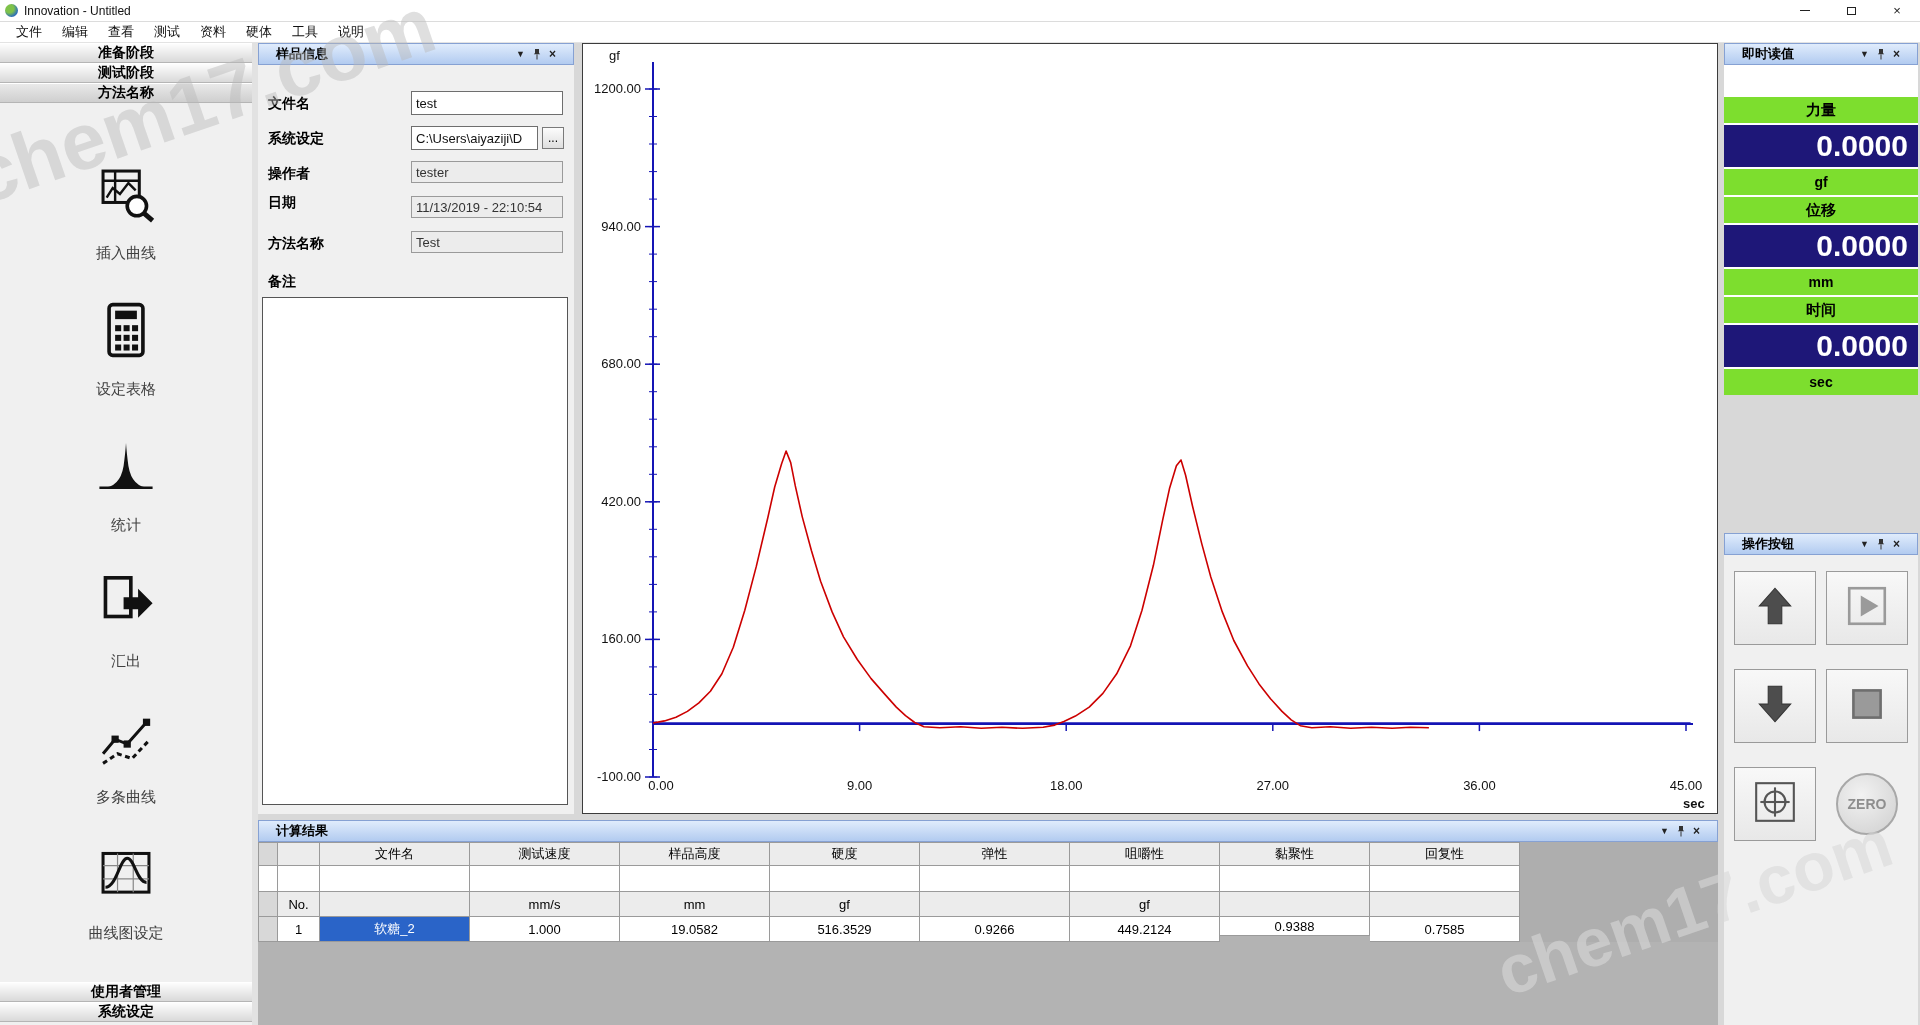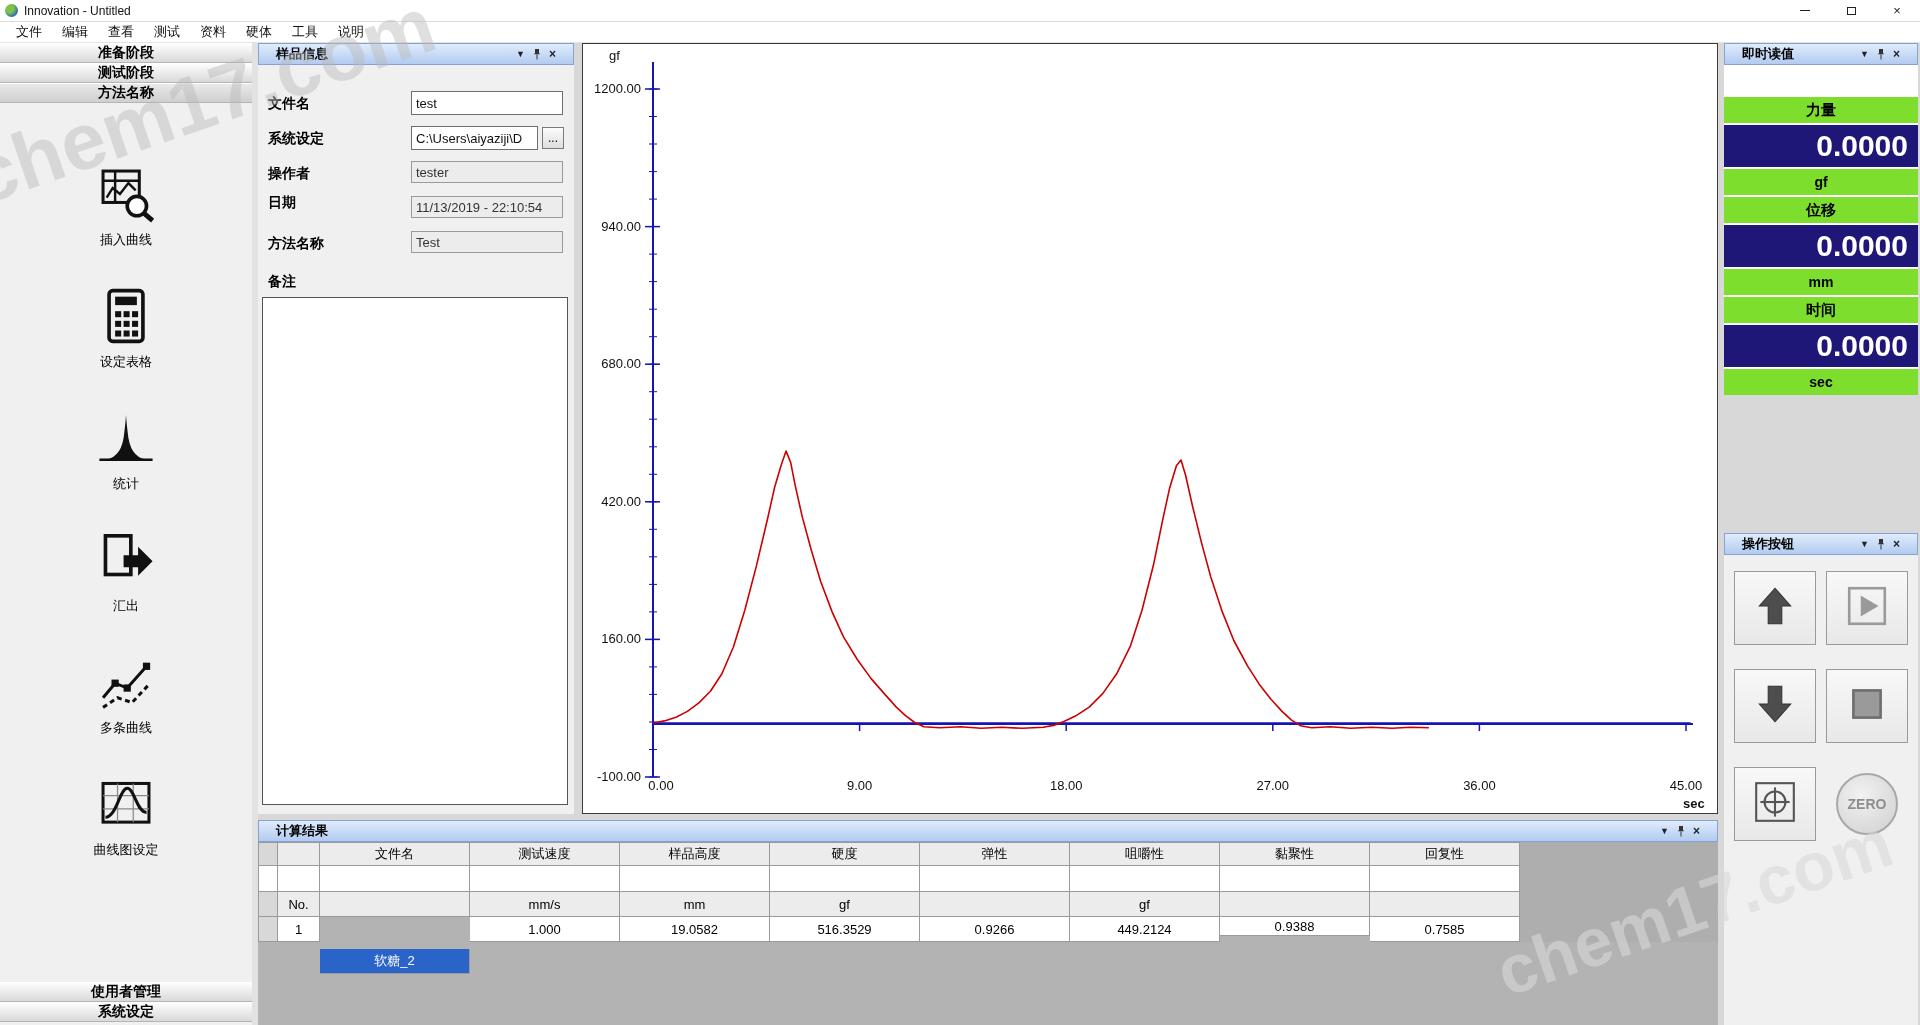--- a/index.html
+++ b/index.html
@@ -24,21 +24,21 @@
   
   .sidebar { position:absolute; left:0; top:43px; width:252px; height:982px; background:#f0f0f0; }
   .stage-bar, .bottom-bar {
       height:20px; display:flex; align-items:center; justify-content:center;
       font-size:14px; font-weight:bold; color:#000;
       background:linear-gradient(#fdfdfd,#d9d9d9); border-bottom:1px solid #b5b5b5; border-top:1px solid #fff; }
   .stage-bar.active { background:linear-gradient(#e9e9e9,#cfcfcf); }
   .tools { position:absolute; left:0; top:76px; width:252px; display:flex; flex-direction:column; align-items:center; padding-top:46px; }
   .tool { display:flex; flex-direction:column; align-items:center; margin-bottom:38px; cursor:default; }
   .tool svg { width:58px; height:58px; }
-  .tool-label { margin-top:4px; font-size:13px; color:#000000; }
+  .tool-label { margin-top:17px; font-size:15px; color:#404040; }
   .sidebar-bottom { position:absolute; left:0; bottom:3px; width:252px; }
 
   .vsplit { position:absolute; left:252px; top:43px; width:6px; height:982px; background:#e2e2e2; }
 
   
   .panel { position:absolute; background:#f0f0f0; }
   .panel-header { height:22px; background:linear-gradient(#e0ecfc,#b2cbf0); border:1px solid #86a1d3;
                   display:flex; align-items:center; padding:0 17px; font-size:13px; font-weight:600; color:#000; }
   .ph-icons { margin-left:auto; display:flex; align-items:center; gap:7px; }
   .ph-icons .phi { font-size:9px; color:#222; line-height:1; cursor:default; }
@@ -409,21 +409,21 @@
           <div class="rt-cell" style="width: 150px; height: 25px; background: rgb(236, 236, 236);">gf</div>
           <div class="rt-cell" style="width: 150px; height: 25px; background: rgb(236, 236, 236);"></div>
           <div class="rt-cell" style="width: 150px; height: 25px; background: rgb(236, 236, 236);">gf</div>
           <div class="rt-cell" style="width: 150px; height: 25px; background: rgb(236, 236, 236);"></div>
           <div class="rt-cell" style="width: 150px; height: 25px; background: rgb(236, 236, 236);"></div>
           <div style="width: 198px; height: 25px; background: rgb(174, 174, 174);"></div>
         </div>
         <div class="rt-row">
           <div class="rt-cell" style="width: 20px; height: 25px; background: rgb(216, 216, 216);"></div>
           <div class="rt-cell" style="width: 42px; height: 25px; background: rgb(255, 255, 255);">1</div>
-          <div class="rt-cell" style="width: 150px; height: 25px; background: rgb(42, 100, 200); color: rgb(255, 255, 255); margin-top: 32px;">软糖_2</div>
+          <div class="rt-cell" style="width: 150px; height: 25px; background: rgb(42, 100, 200); color: rgb(255, 255, 255);">软糖_2</div>
           <div class="rt-cell" style="width: 150px; height: 25px; background: rgb(255, 255, 255);">1.000</div>
           <div class="rt-cell" style="width: 150px; height: 25px; background: rgb(255, 255, 255);">19.0582</div>
           <div class="rt-cell" style="width: 150px; height: 25px; background: rgb(255, 255, 255);">516.3529</div>
           <div class="rt-cell" style="width: 150px; height: 25px; background: rgb(255, 255, 255);">0.9266</div>
           <div class="rt-cell" style="width: 150px; height: 25px; background: rgb(255, 255, 255);">449.2124</div>
           <div class="rt-cell" style="width: 150px; height: 19px; background: rgb(255, 255, 255);">0.9388</div>
           <div class="rt-cell" style="width: 150px; height: 25px; background: rgb(255, 255, 255);">0.7585</div>
           <div style="width: 198px; height: 25px; background: rgb(174, 174, 174);"></div>
         </div>
       </div>

